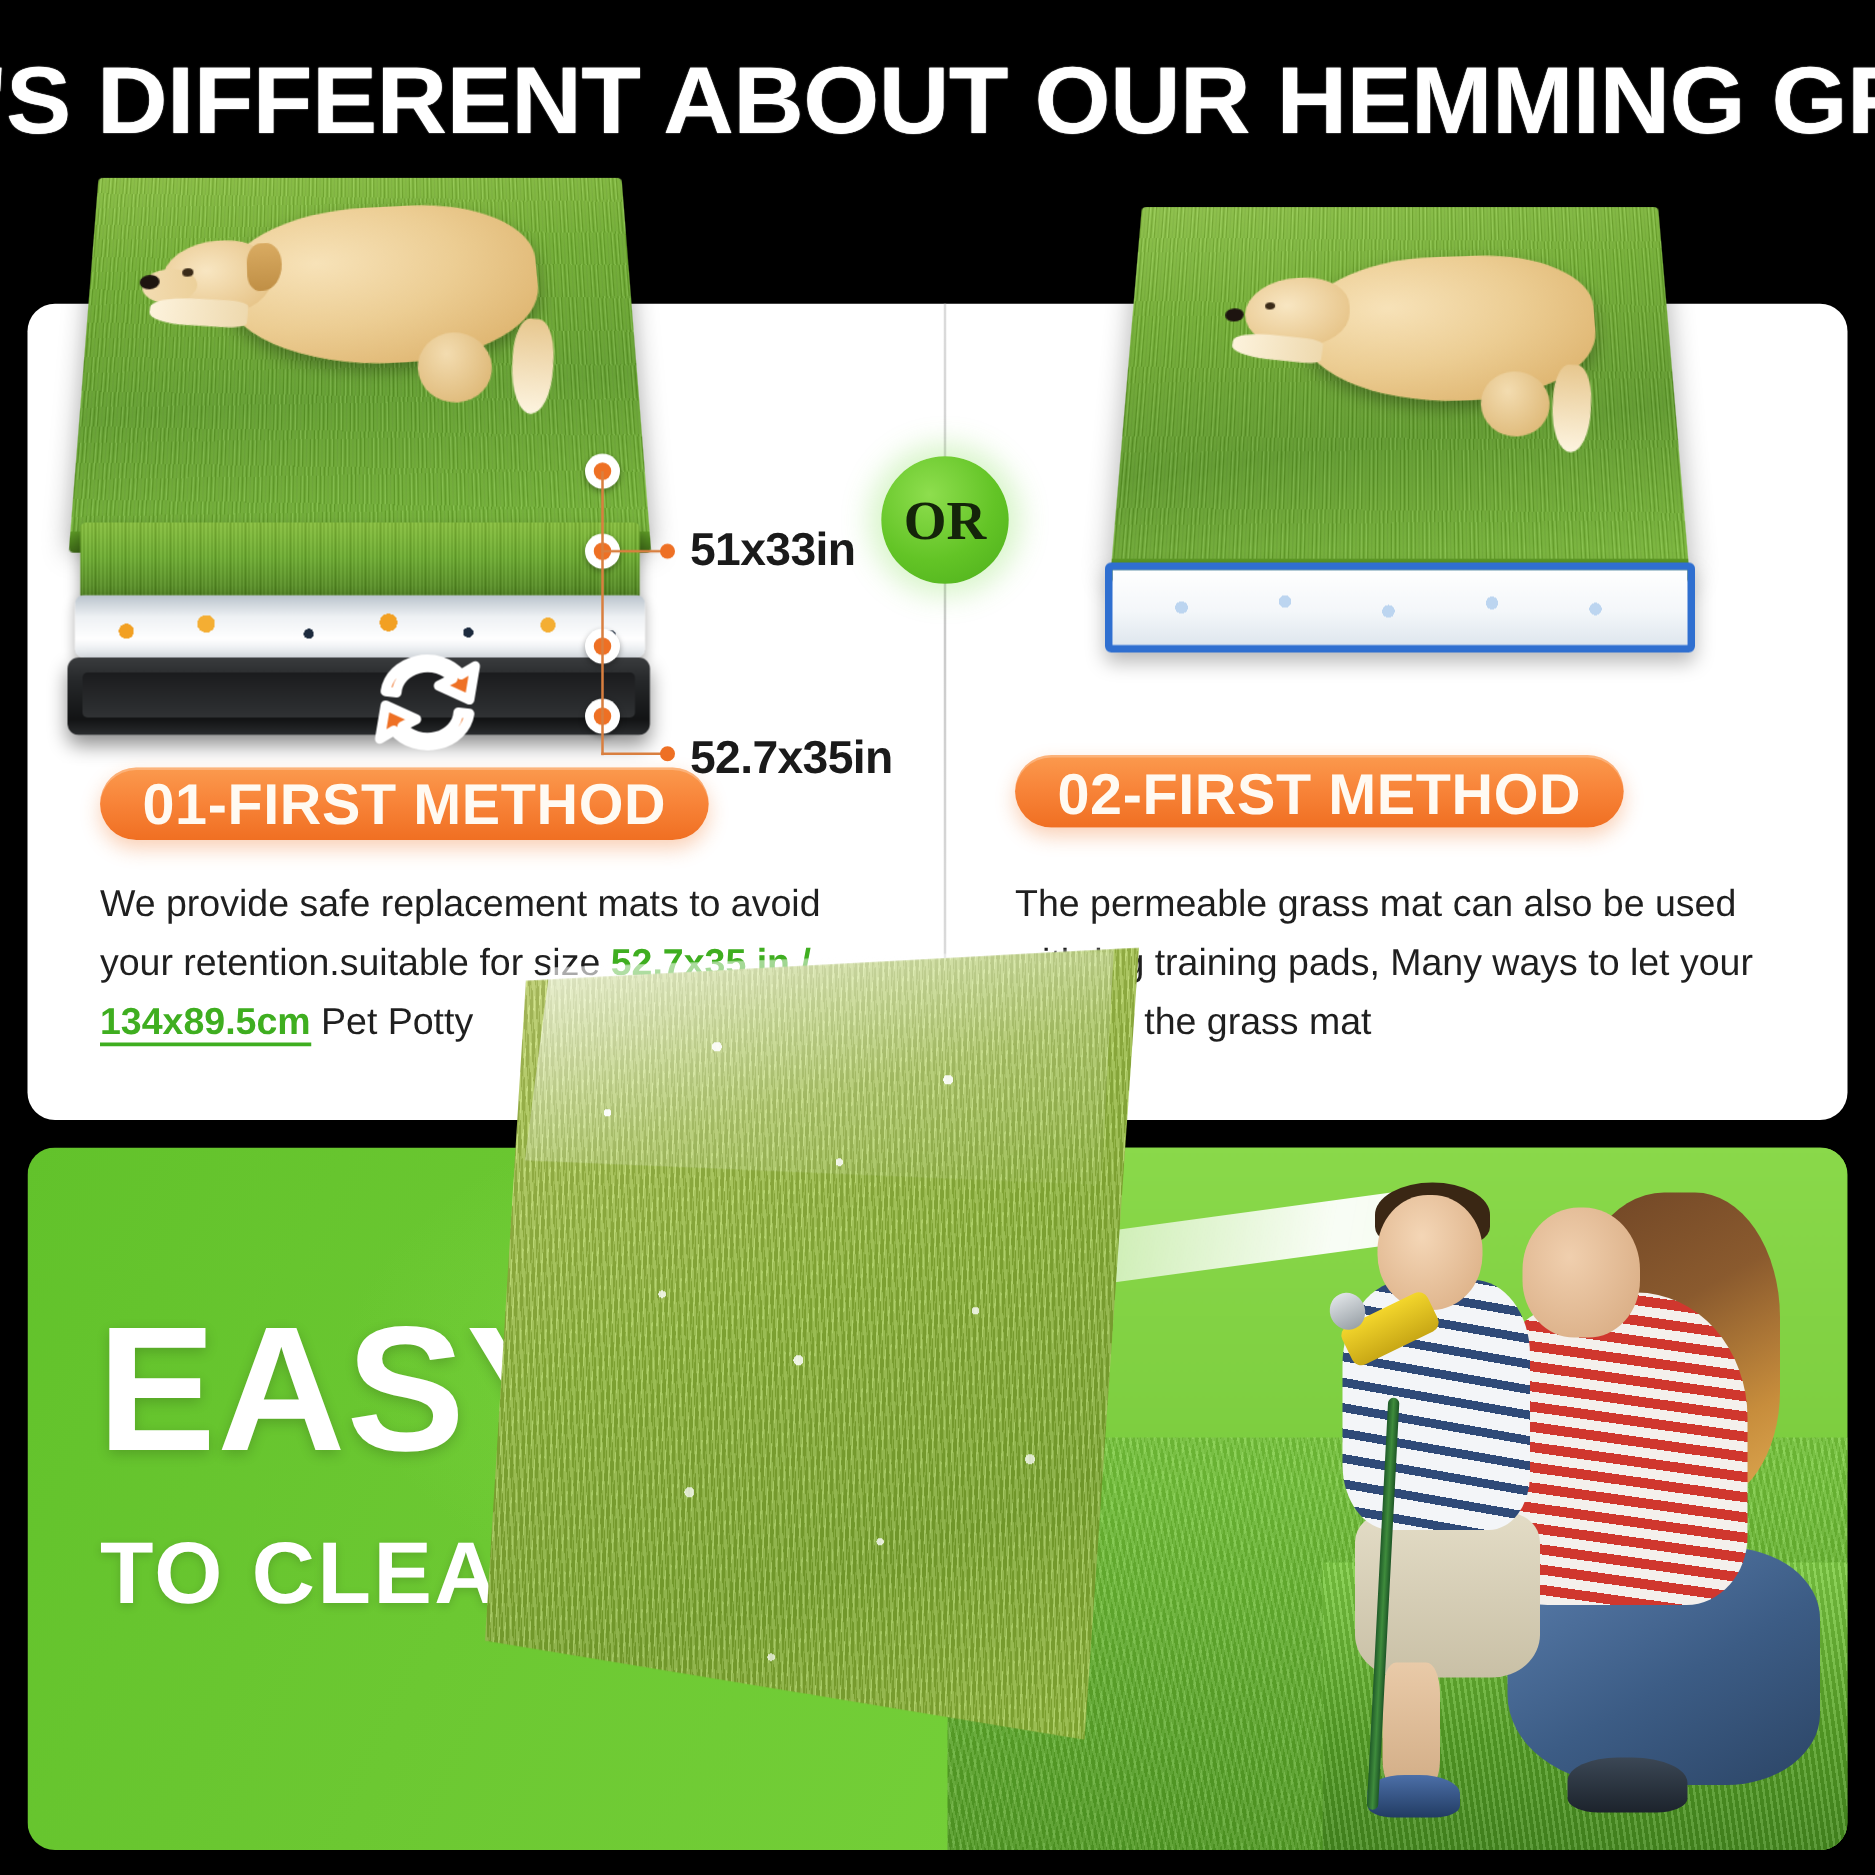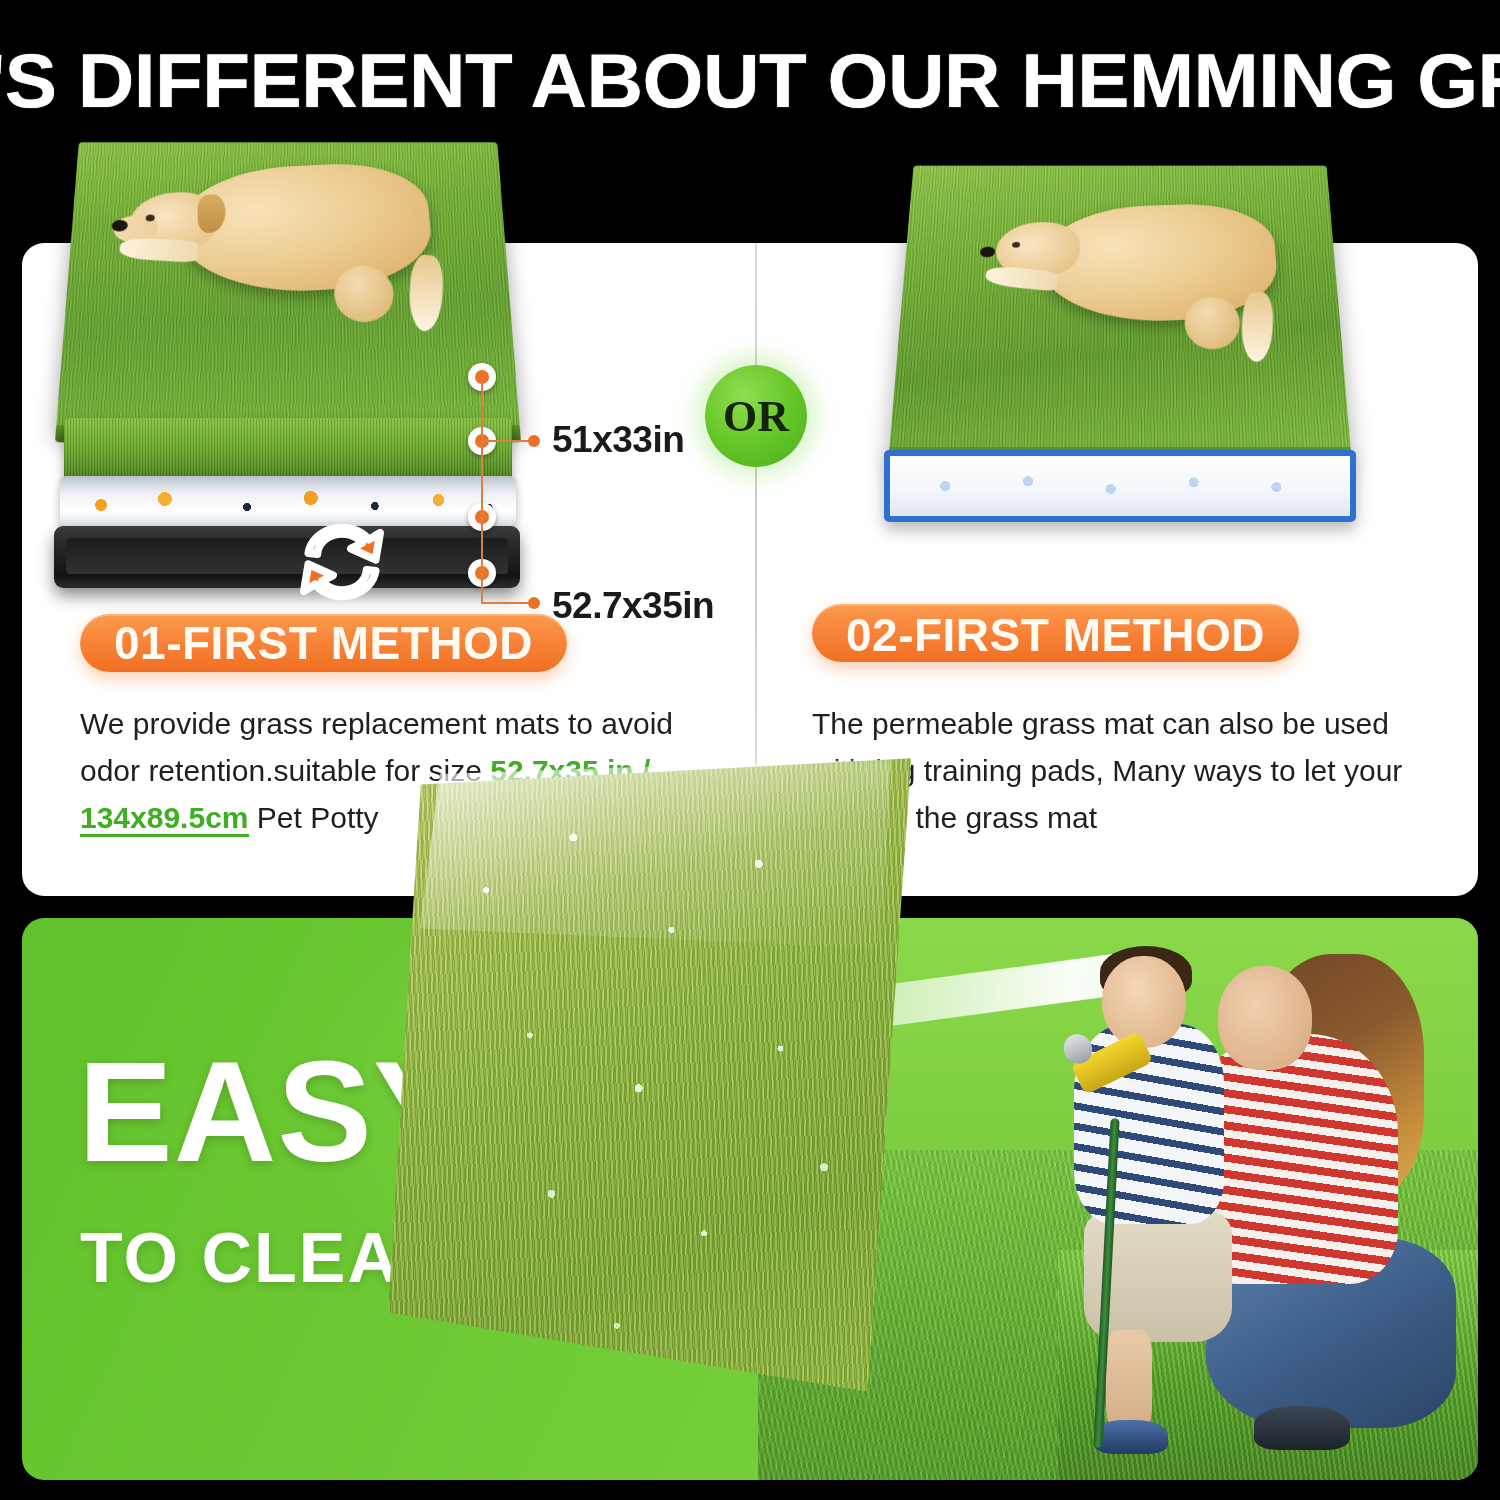--- a/index.html
+++ b/index.html
@@ -508,21 +508,21 @@
   <div class="training-pad"></div>
 </div>
 
 <div class="method-badge" id="badge-01">
   <span>01-FIRST METHOD</span>
 </div>
 <div class="method-badge" id="badge-02">
   <span>02-FIRST METHOD</span>
 </div>
 
-<div class="body-copy" id="copy-01"><span>We provide grass replacement mats to avoid odor retention.suitable for size </span><span class="hl-green">52.7x35 in / 134x89.5cm</span><span> Pet Potty</span></div>
+<div class="body-copy" id="copy-01"><span>We provide safe replacement mats to avoid your retention.suitable for size </span><span class="hl-green">52.7x35 in / 134x89.5cm</span><span> Pet Potty</span></div>
 
 <div class="body-copy" id="copy-02">The permeable grass mat can also be used withdog training pads,  Many ways to let your pet like the grass mat</div>
 
 <div id="green-panel">
   <div class="blur-top"></div>
   <div class="grass-field"></div>
 </div>
 
 <div id="family-photo">
   <div class="lawn"></div>

